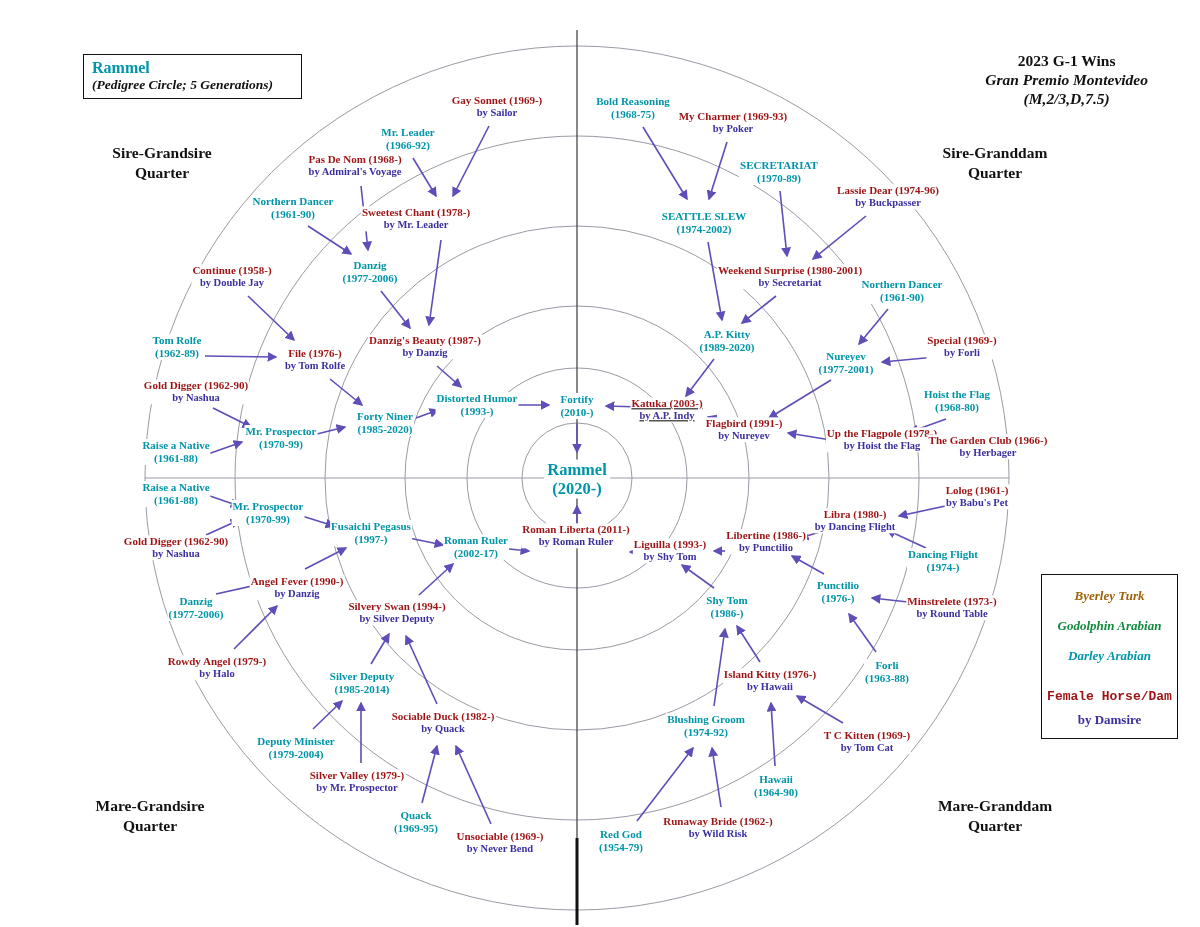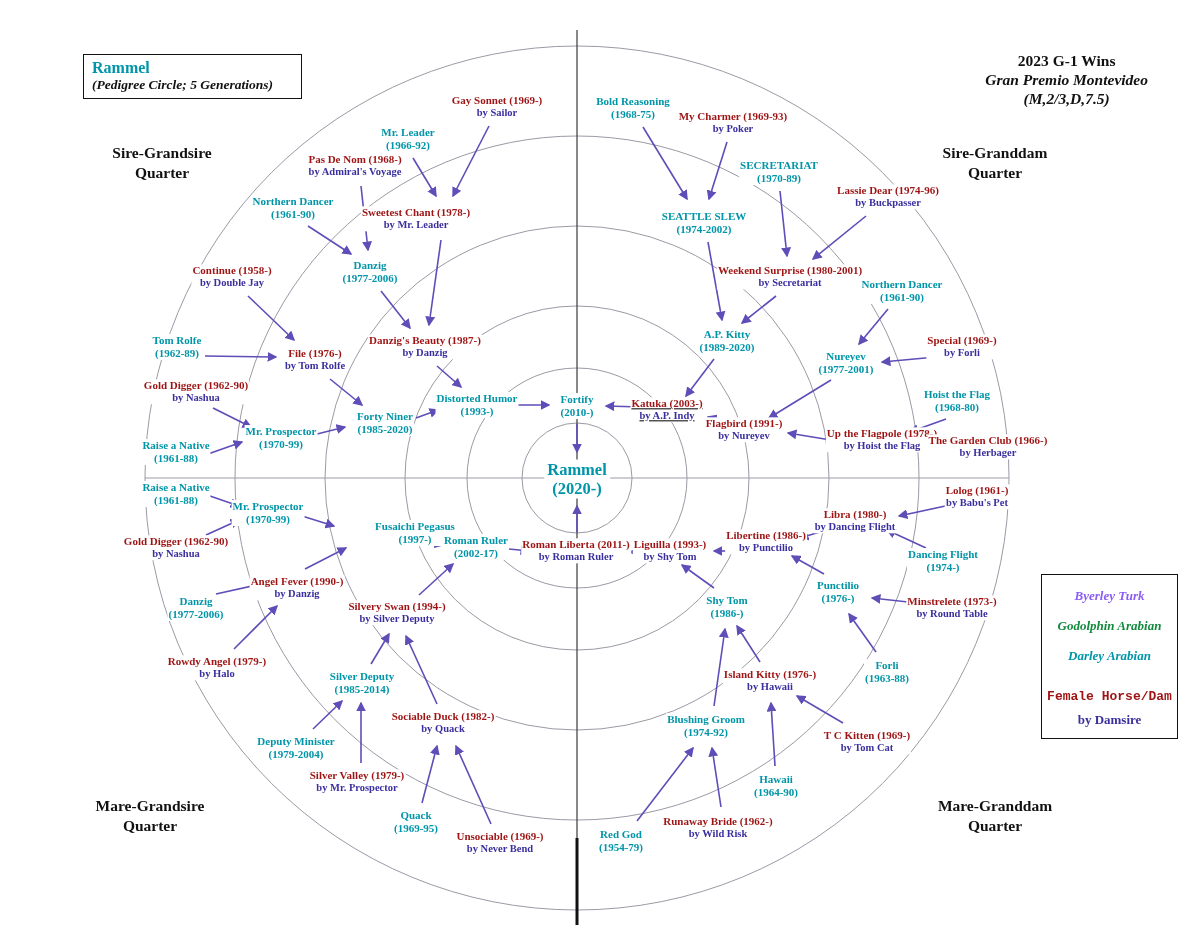--- a/index.html
+++ b/index.html
@@ -282,37 +282,37 @@
         <div class="l2">by Babu's Pet</div>
       </div>
       <div class="node m" style="left: 268px; top: 513px;">
         <div class="l1">Mr. Prospector</div>
         <div class="l2">(1970-99)</div>
       </div>
       <div class="node f" style="left: 855px; top: 521px;">
         <div class="l1">Libra (1980-)</div>
         <div class="l2">by Dancing Flight</div>
       </div>
-      <div class="node m" style="left: 371px; top: 533px; margin-left: 44px;">
+      <div class="node m" style="left: 371px; top: 533px;">
         <div class="l1">Fusaichi Pegasus</div>
         <div class="l2">(1997-)</div>
       </div>
       <div class="node f" style="left: 766px; top: 542px;">
         <div class="l1">Libertine (1986-)</div>
         <div class="l2">by Punctilio</div>
       </div>
       <div class="node m" style="left: 476px; top: 547px;">
         <div class="l1">Roman Ruler</div>
         <div class="l2">(2002-17)</div>
       </div>
       <div class="node f" style="left: 176px; top: 548px;">
         <div class="l1">Gold Digger (1962-90)</div>
         <div class="l2">by Nashua</div>
       </div>
-      <div class="node f" style="left: 576px; top: 551px;">
+      <div class="node f" style="left: 576px; top: 536px;">
         <div class="l1">Roman Liberta (2011-)</div>
         <div class="l2">by Roman Ruler</div>
       </div>
       <div class="node f" style="left: 670px; top: 551px;">
         <div class="l1">Liguilla (1993-)</div>
         <div class="l2">by Shy Tom</div>
       </div>
       <div class="node m" style="left: 943px; top: 561px;">
         <div class="l1">Dancing Flight</div>
         <div class="l2">(1974-)</div>
@@ -426,20 +426,20 @@
   <div id="q-mare-grandsire" class="quarter">
     <div>Mare-Grandsire</div>
     <div>Quarter</div>
   </div>
   <div id="q-mare-granddam" class="quarter">
     <div>Mare-Granddam</div>
     <div>Quarter</div>
   </div>
 
   <div id="legend-box">
-      <div class="lg it" style="color: #8b5cf6;">Byerley Turk</div>
+      <div class="lg it" style="color: #a16207;">Byerley Turk</div>
       <div class="lg it" style="color: rgb(18, 138, 62);">Godolphin Arabian</div>
       <div class="lg it" style="color: rgb(0, 149, 168);">Darley Arabian</div>
       <div class="lg gap" style="color: rgb(158, 20, 20);">Female Horse/Dam</div>
       <div class="lg" style="color: rgb(58, 47, 158);">by Damsire</div>
     </div>
 
 </div>
 
 </body></html>

